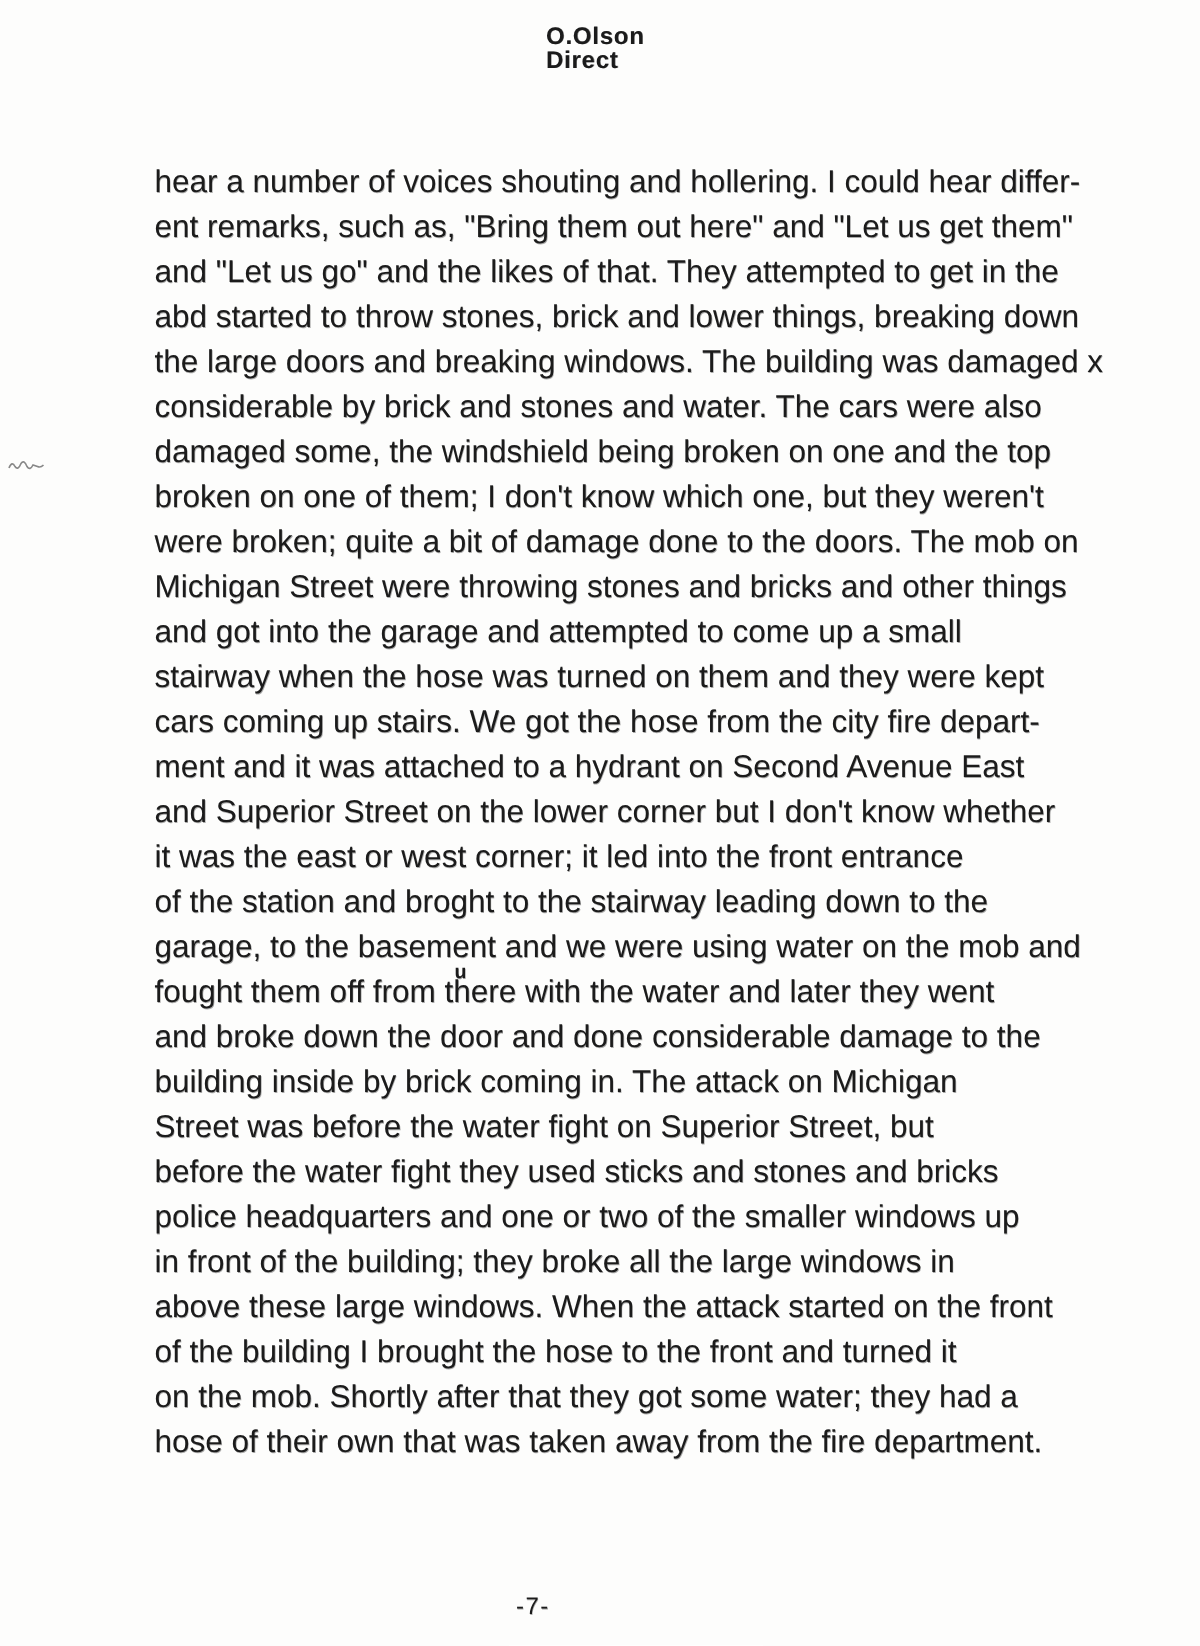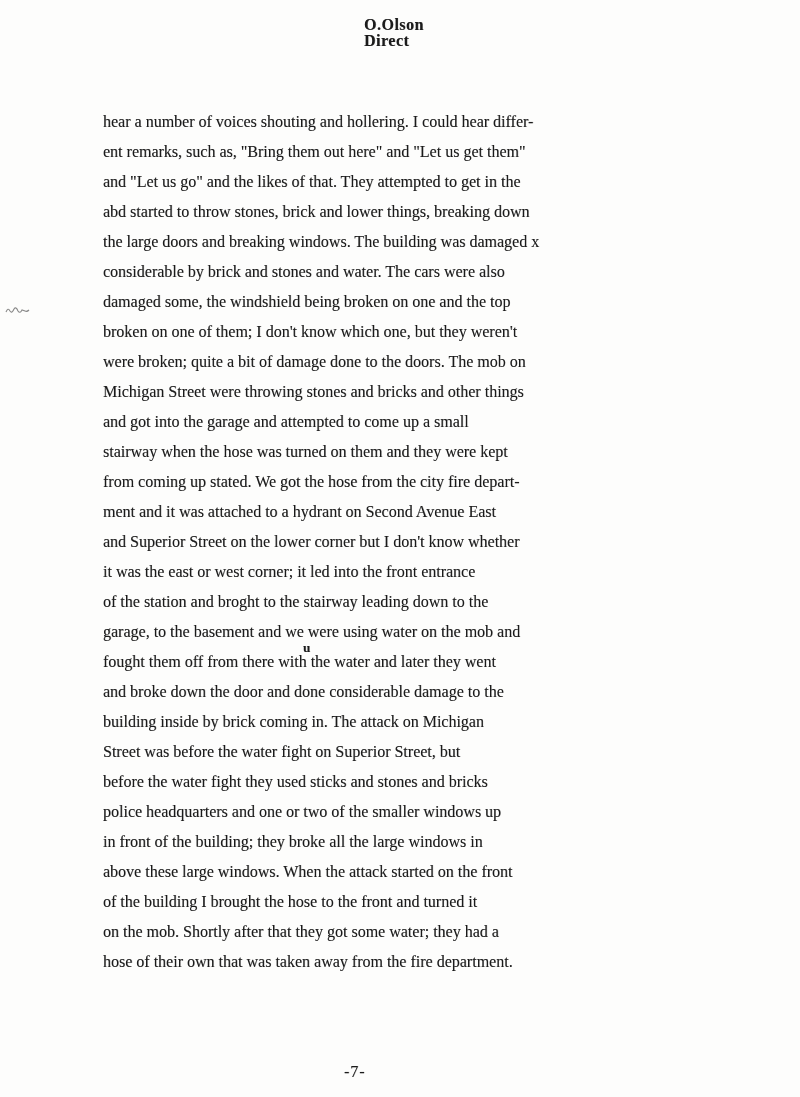--- a/index.html
+++ b/index.html
@@ -1,40 +1,40 @@
 <!DOCTYPE html>
 <html><head>
 <meta charset="utf-8">
 <style>
   html, body { margin: 0; padding: 0; background: #ffffff; }
   .page {
     position: relative;
     width: 800px;
     height: 1097px;
     background: #fdfdfc;
-    font-family: Liberation Serif, serif;
+    font-family: Liberation Sans, sans-serif;
     color: #1b1b1b;
     overflow: hidden;
   }
   .header {
     position: absolute;
     left: 364px;
     top: 17px;
     font-size: 16px;
     line-height: 16px;
     font-weight: 700;
     letter-spacing: 0.5px;
     text-shadow: 0.4px 0.4px 0 rgba(10,10,10,0.45);
   }
   .body-text {
     position: absolute;
     left: 103px;
     top: 107px;
     width: 672px;
-    font-size: 16px;
+    font-size: 21px;
   }
   .line {
     height: 30px;
     line-height: 30px;
     white-space: pre;
     text-shadow: 0.4px 0.4px 0 rgba(15,15,15,0.35);
   }
   .insertion {
     position: absolute;
     left: 303px;
@@ -79,21 +79,21 @@
     <div class="line">and "Let us go" and the likes of that. They attempted to get in the</div>
     <div class="line">abd started to throw stones, brick and lower things, breaking down</div>
     <div class="line">the large doors and breaking windows. The building was damaged x</div>
     <div class="line">considerable by brick and stones and water. The cars were also</div>
     <div class="line">damaged some, the windshield being broken on one and the top</div>
     <div class="line">broken on one of them; I don't know which one, but they weren't</div>
     <div class="line">were broken; quite a bit of damage done to the doors. The mob on</div>
     <div class="line">Michigan Street were throwing stones and bricks and other things</div>
     <div class="line">and got into the garage and attempted to come up a small</div>
     <div class="line">stairway when the hose was turned on them and they were kept</div>
-    <div class="line">from coming up stated. We got the hose from the city fire depart-</div>
+    <div class="line">cars coming up stairs. We got the hose from the city fire depart-</div>
     <div class="line">ment and it was attached to a hydrant on Second Avenue East</div>
     <div class="line">and Superior Street on the lower corner but I don't know whether</div>
     <div class="line">it was the east or west corner; it led into the front entrance</div>
     <div class="line">of the station and broght to the stairway leading down to the</div>
     <div class="line">garage, to the basement and we were using water on the mob and</div>
     <div class="line">fought them off from there with the water and later they went</div>
     <div class="line">and broke down the door and done considerable damage to the</div>
     <div class="line">building inside by brick coming in. The attack on Michigan</div>
     <div class="line">Street was before the water fight on Superior Street, but</div>
     <div class="line">before the water fight they used sticks and stones and bricks</div>

